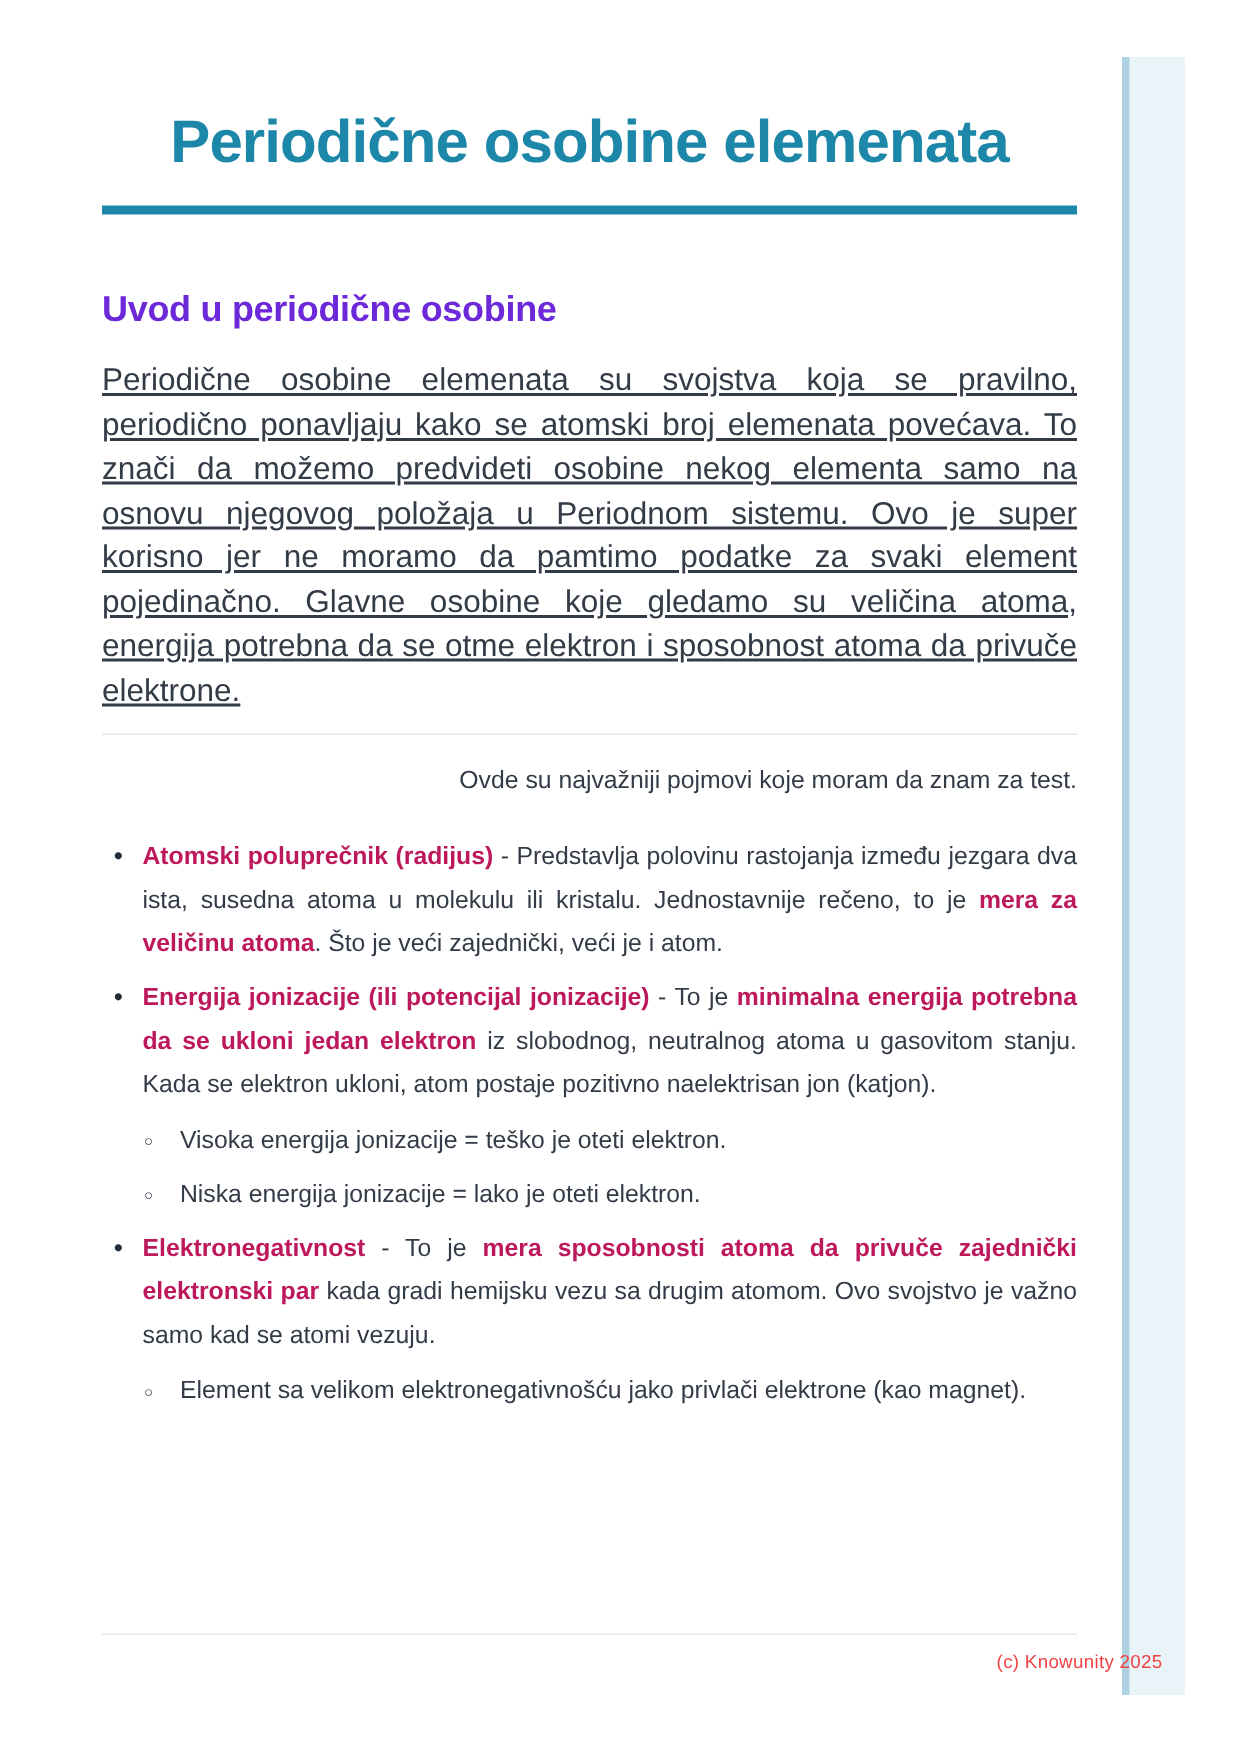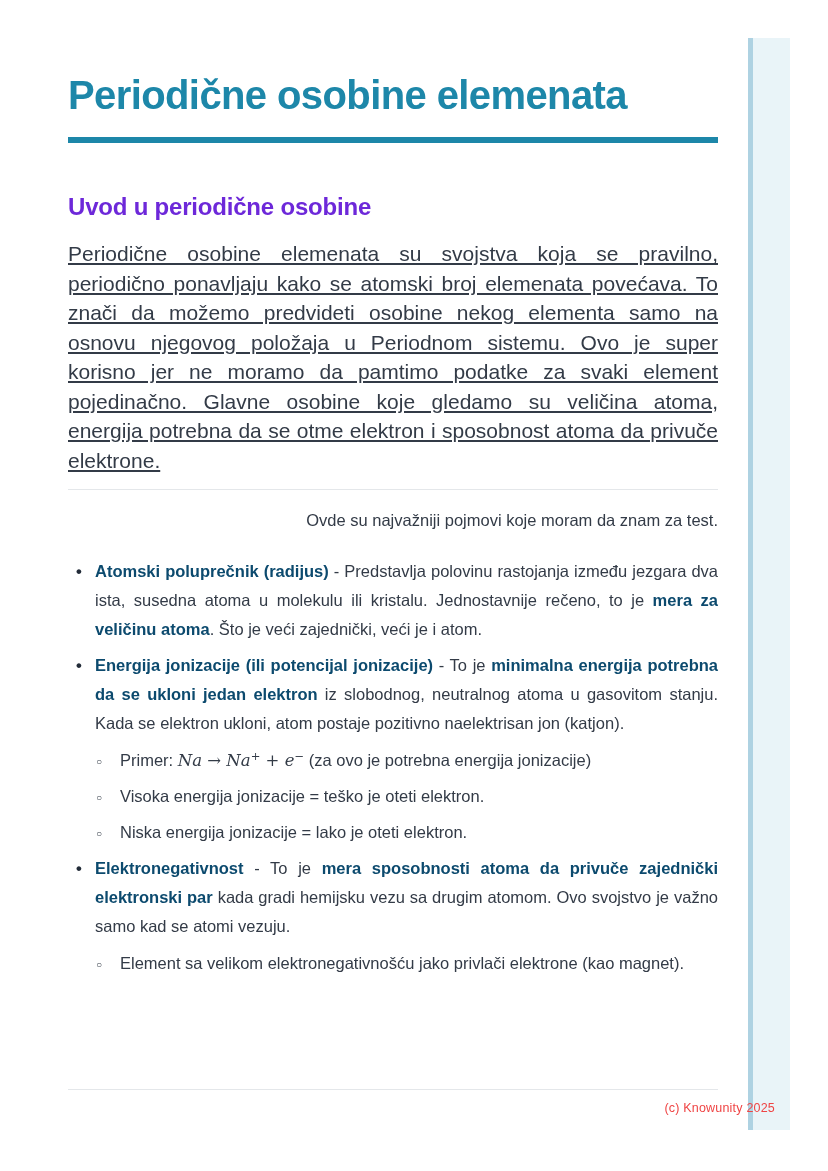--- a/index.html
+++ b/index.html
@@ -9,21 +9,21 @@
     font-family:"Liberation Sans",sans-serif;
     color:#333b47;
   }
   .sidebar-accent{
     position:absolute;top:38px;left:748px;width:37px;height:1092px;
     background:#e9f4f8;border-left:5px solid #aed2e2;z-index:1;
   }
   .content{position:absolute;top:0;left:68px;width:650px;z-index:2;}
   .doc-title{
     margin:74px 0 0;font-size:40px;line-height:1.08;font-weight:700;
-    color:#1d87a9;letter-spacing:-0.6px;
+    color:#1d87a9;letter-spacing:-0.6px;text-align:center;
   }
   .title-rule{margin-top:20px;height:6px;background:#1d87a9;}
   .section-heading{
     margin:51px 0 0;font-size:24px;line-height:26px;font-weight:700;
     color:#6d28d9;letter-spacing:-0.2px;
   }
   .body-par{
     margin:19px 0 0;font-size:21px;line-height:29.5px;text-align:justify;text-decoration:underline;
   }
   .divider{border:none;border-top:1px solid #e4e7ea;margin:14px 0 0;}
@@ -39,21 +39,21 @@
   }
   ul.subterms{list-style:none;margin:8px 0 0;padding:0;}
   ul.subterms>li{
     position:relative;padding-left:25px;margin-bottom:7px;
     font-size:16.5px;line-height:29px;text-align:left;
   }
   ul.subterms>li::before{
     content:"\25CB";position:absolute;left:1px;top:1px;color:#333b47;
     font-size:10px;font-weight:700;
   }
-  .b{font-weight:700;color:#0c4a6e;}
+  .b{font-weight:700;color:#be185d;}
   .m{font-family:"DejaVu Serif",serif;font-style:italic;}
   sup{font-size:0.70em;line-height:0;}
   .bottom-divider{
     position:absolute;top:1089px;left:68px;width:650px;
     border-top:1px solid #e4e7ea;z-index:2;
   }
   .footer-credit{
     position:absolute;top:1101px;right:53px;font-size:12.5px;
     color:#ef4444;letter-spacing:0.2px;z-index:3;
   }
@@ -76,23 +76,20 @@
   <p class="intro-line">Ovde su najvažniji pojmovi koje moram da znam za test.</p>
 
   <ul class="terms">
     <li>
       <span><span class="b">Atomski poluprečnik (radijus)</span><span> - Predstavlja polovinu rastojanja između jezgara dva ista, susedna atoma u molekulu ili kristalu. Jednostavnije rečeno, to je </span><span class="b">mera za veličinu atoma</span><span>. Što je veći zajednički, veći je i atom.</span></span>
     </li>
     <li>
       <span><span class="b">Energija jonizacije (ili potencijal jonizacije)</span><span> - To je </span><span class="b">minimalna energija potrebna da se ukloni jedan elektron</span><span> iz slobodnog, neutralnog atoma u gasovitom stanju. Kada se elektron ukloni, atom postaje pozitivno naelektrisan jon (katjon).</span></span>
       <ul class="subterms">
         <li>
-          <span><span>Primer: </span><span class="m">Na</span><span class="m"> → </span><span class="m">Na</span><sup class="m">+</sup><span class="m"> + </span><span class="m">e</span><sup class="m">−</sup><span> (za ovo je potrebna energija jonizacije)</span></span>
-        </li>
-        <li>
           <span><span>Visoka energija jonizacije = teško je oteti elektron.</span></span>
         </li>
         <li>
           <span><span>Niska energija jonizacije = lako je oteti elektron.</span></span>
         </li>
       </ul>
     </li>
     <li>
       <span><span class="b">Elektronegativnost</span><span> - To je </span><span class="b">mera sposobnosti atoma da privuče zajednički elektronski par</span><span> kada gradi hemijsku vezu sa drugim atomom. Ovo svojstvo je važno samo kad se atomi vezuju.</span></span>
       <ul class="subterms">

